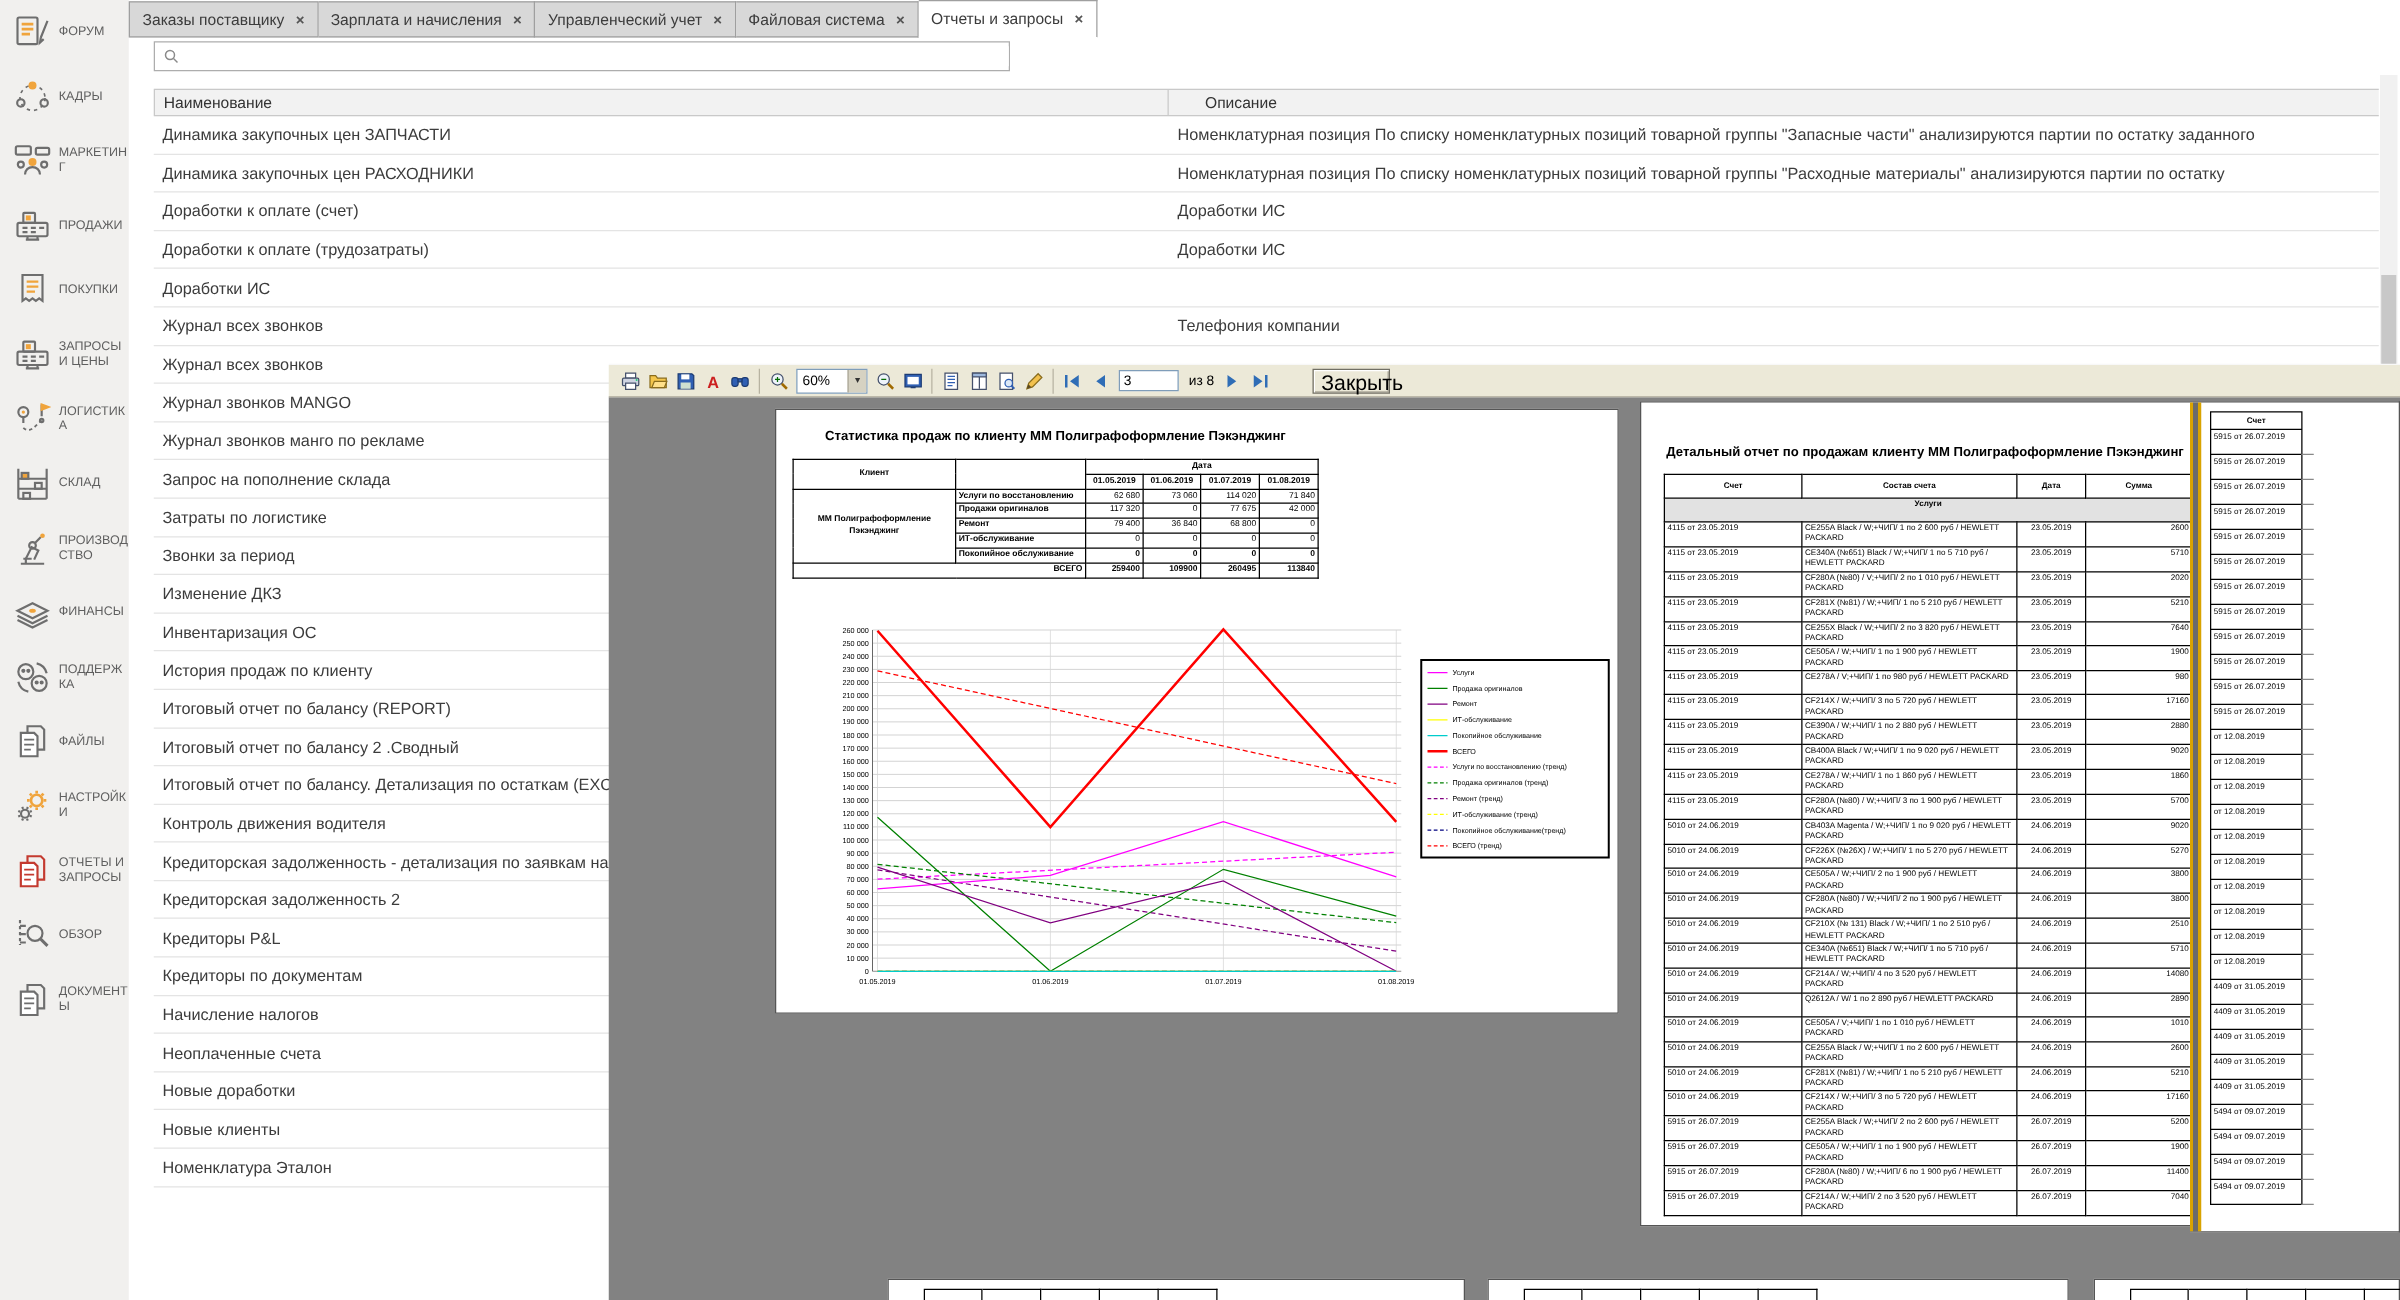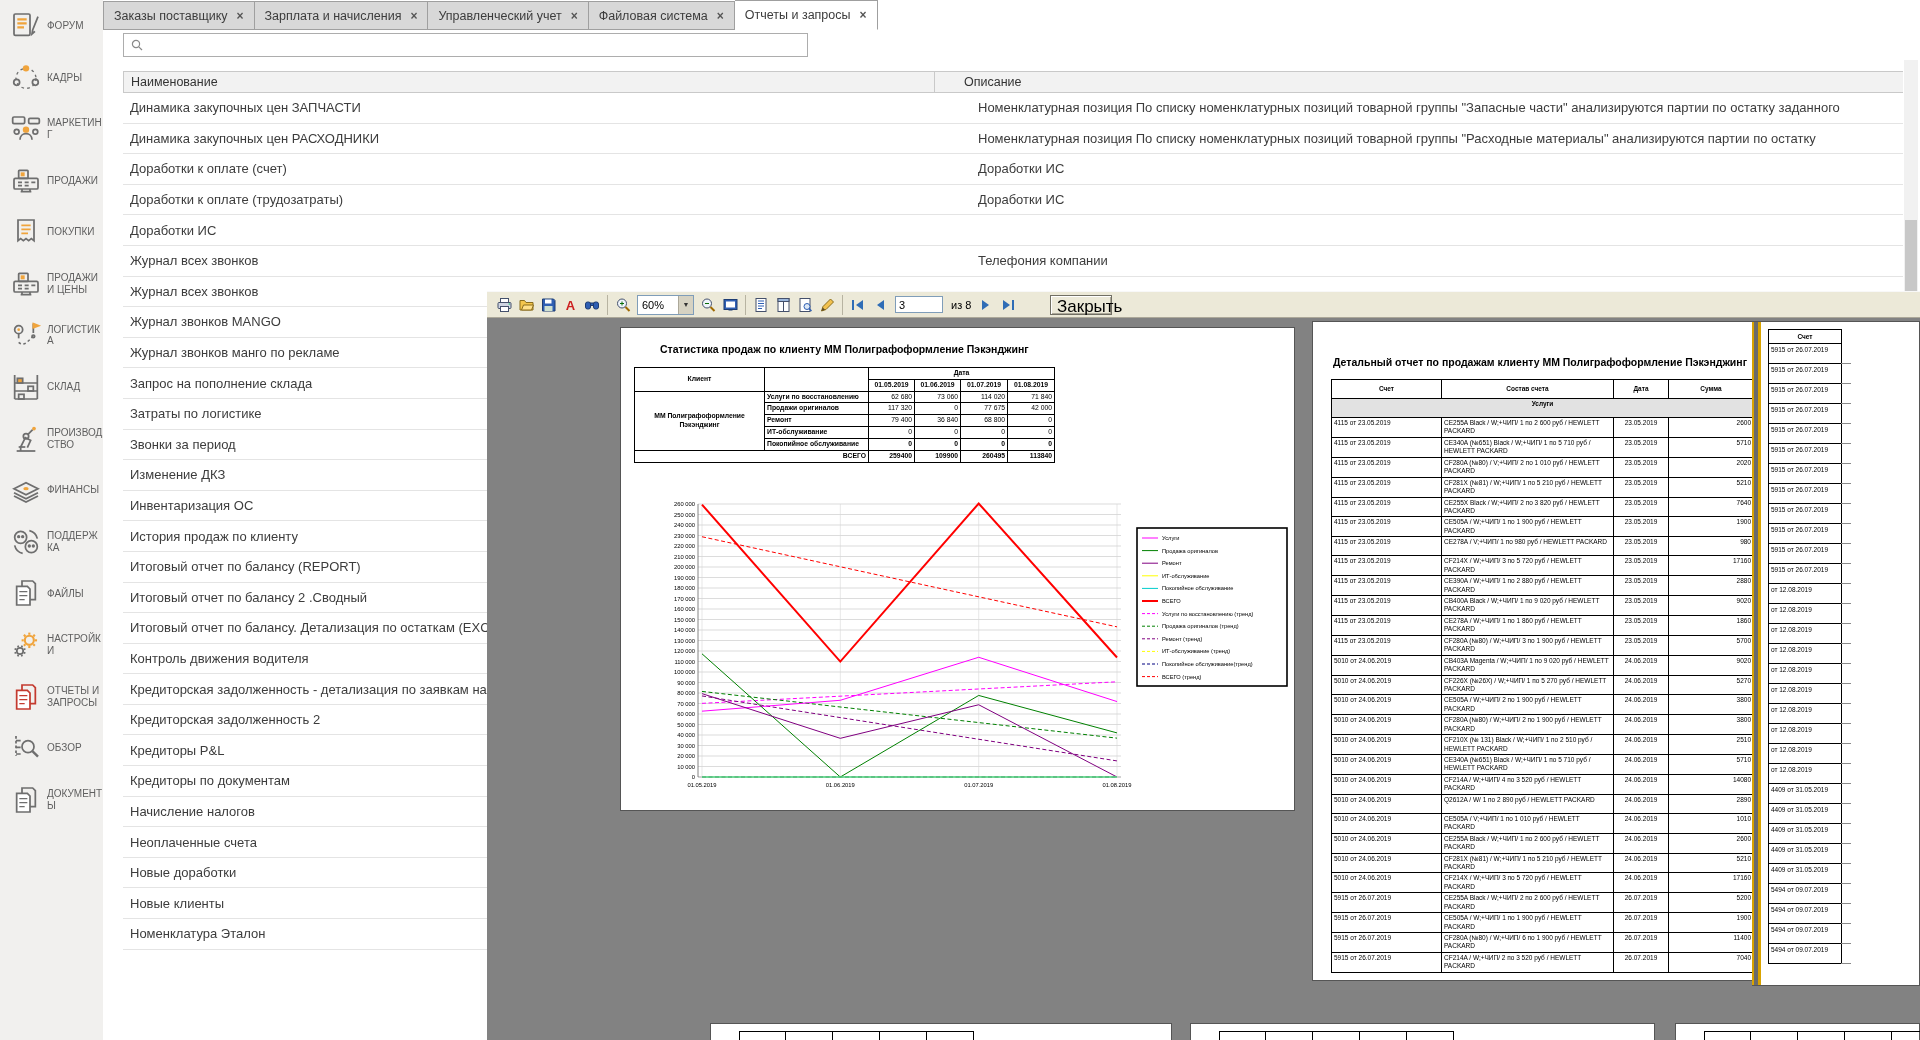--- a/index.html
+++ b/index.html
@@ -27,21 +27,21 @@
   .search svg{margin-left:7px;}
   .search input{border:none;outline:none;flex:1;font-size:12px;margin-left:6px;font-family:inherit;}
 
   
   .list-header{position:absolute;left:123px;top:71px;width:1780px;height:22px;background:#f2f2f2;
     border-top:1px solid #c9c9c9;border-bottom:1px solid #c9c9c9;display:flex;z-index:1;}
   .lh-cell{font-size:12.5px;color:#333;padding:3px 0 0 7px;}
   .lh-1{width:812px;border-right:1px solid #c9c9c9;border-left:1px solid #c9c9c9;}
   .lh-2{flex:1;margin-left:22px;}
   .list-rows{position:absolute;left:123px;top:93px;width:1780px;z-index:1;}
-  .lrow{height:30.6px;border-bottom:1px solid #e4e4e4;display:flex;align-items:center;cursor:pointer;gap:36px;}
+  .lrow{height:30.6px;border-bottom:1px solid #e4e4e4;display:flex;align-items:center;cursor:pointer;}
   .lr-name{width:812px;padding-left:7px;font-size:13px;color:#3c3c3c;white-space:nowrap;overflow:visible;}
   .lr-desc{flex:1;padding-left:7px;font-size:13px;color:#3c3c3c;white-space:nowrap;overflow:hidden;}
   .scrollbar{position:absolute;right:2px;top:60px;width:14px;height:231px;background:#f1f1f1;z-index:1;}
   .scroll-thumb{position:absolute;left:1px;right:1px;top:160px;height:80px;background:#c8c8c8;}
 
   
   .overlay{position:absolute;left:487px;top:291px;width:1433px;height:749px;z-index:5;
     border-top:1px solid #f8f8f8;}
   .pv-toolbar{height:26px;background:#ece9d8;border-bottom:1px solid #aca899;display:flex;
     align-items:center;padding-left:6px;position:relative;}
@@ -153,21 +153,21 @@
     <span class="sb-label">ПОКУПКИ</span>
   </div>
 
   <div class="sb-item">
     <span class="sb-icon"><svg viewBox="0 0 24 24" fill="none" stroke="#6e6e6e" stroke-width="1.3">
           <rect x="3" y="10" width="18" height="8" rx="1"></rect>
           <rect x="6.5" y="4" width="7" height="6" rx="0.5"></rect>
           <rect x="8" y="5.5" width="3" height="3" fill="#f0a43c" stroke="none"></rect>
           <path d="M6 13h3M11 13h3M16 13h3M6 15.5h3M11 15.5h3M9 18v2M15 18v2M8 20h8"></path>
         </svg></span>
-    <span class="sb-label">ПРОДАЖИ И ЦЕНЫ</span>
+    <span class="sb-label">ЗАПРОСЫ И ЦЕНЫ</span>
   </div>
 
   <div class="sb-item">
     <span class="sb-icon"><svg viewBox="0 0 24 24" fill="none" stroke="#6e6e6e" stroke-width="1.3">
           <circle cx="6.5" cy="8" r="3"></circle>
           <circle cx="6.5" cy="8" r="1" fill="#f0a43c" stroke="none"></circle>
           <path d="M6.5 11v3.5"></path>
           <path d="M17.5 3.5v7"></path>
           <path d="M17.5 3.5l4 1.5-4 1.5z" fill="#f0a43c" stroke="#f0a43c"></path>
           <path d="M6.5 17.5c4.5 4 8-2.5 11-4.5" stroke-dasharray="2 1.8" stroke-width="1.1"></path>

